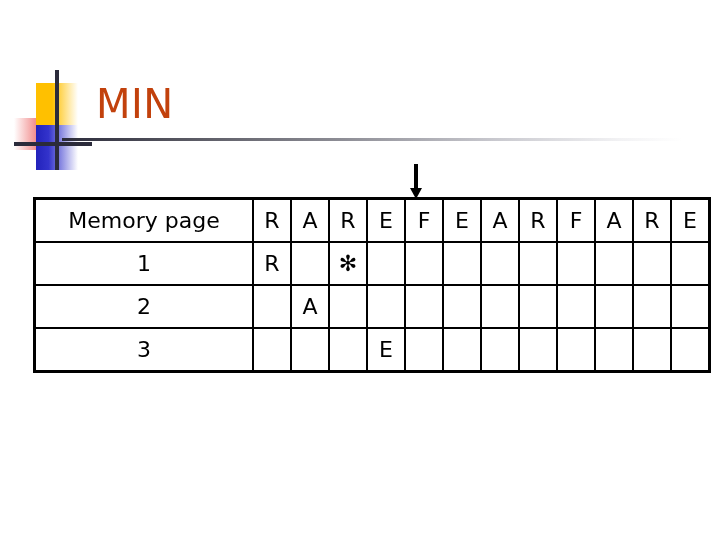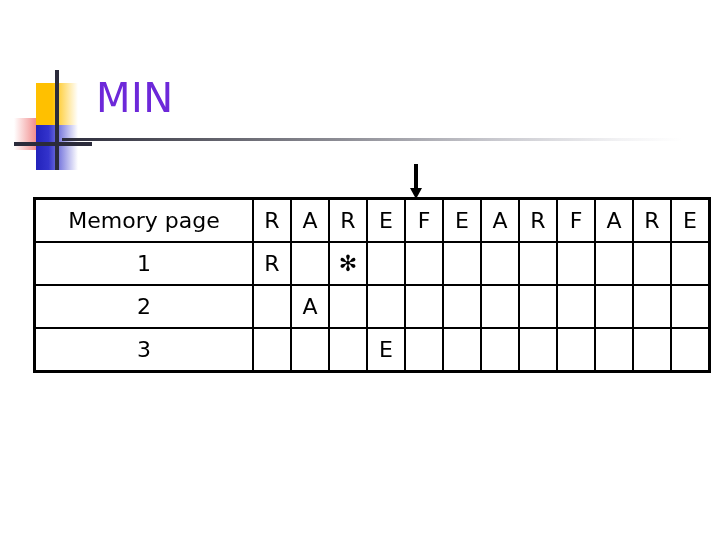--- a/index.html
+++ b/index.html
@@ -68,24 +68,24 @@
     left: 0px;
     top: 72px;
     width: 78px;
     height: 4px;
     background: #2b2b3b;
   }
 
   #page-title {
     position: absolute;
     left: 96px;
-    top: 74px;
+    top: 80px;
     font-size: 40px;
     line-height: 48px;
-    color: #6d28d9;
+    color: #c2410c;
     font-family: "DejaVu Sans", "Liberation Sans", sans-serif;
     letter-spacing: 0.5px;
   }
 
   #title-rule {
     position: absolute;
     left: 62px;
     top: 138px;
     width: 620px;
     height: 3px;

